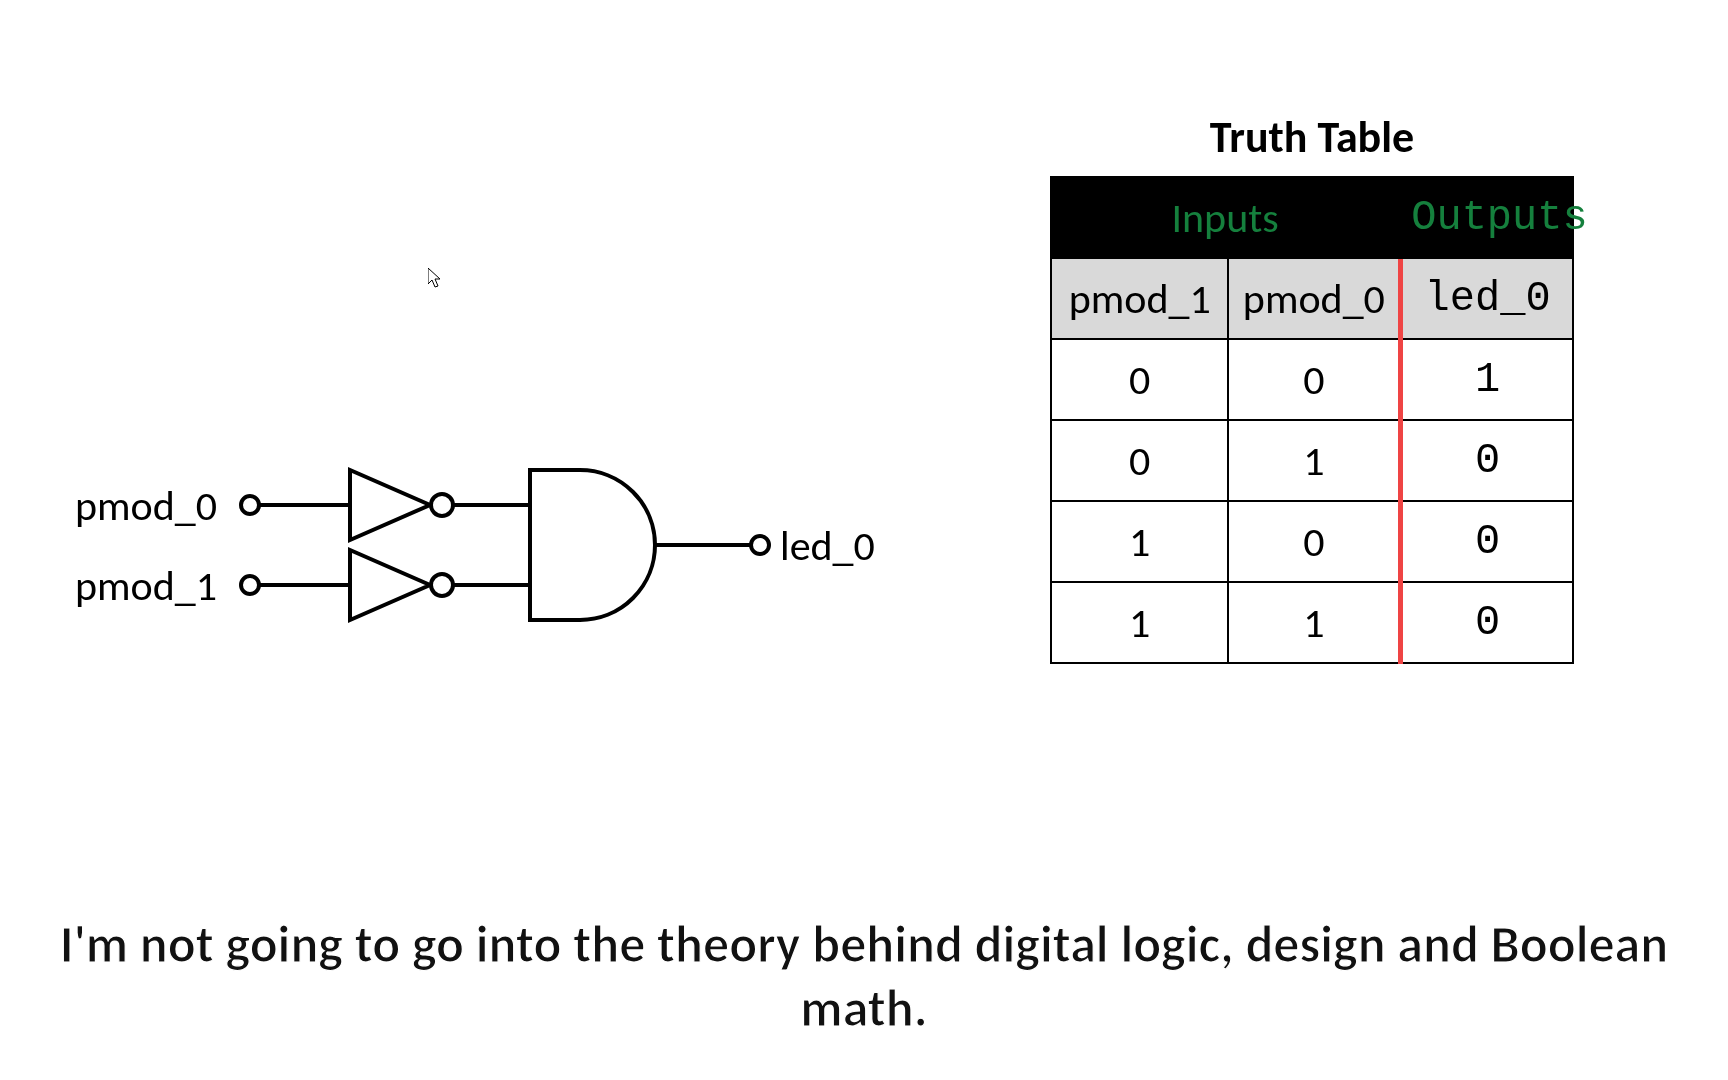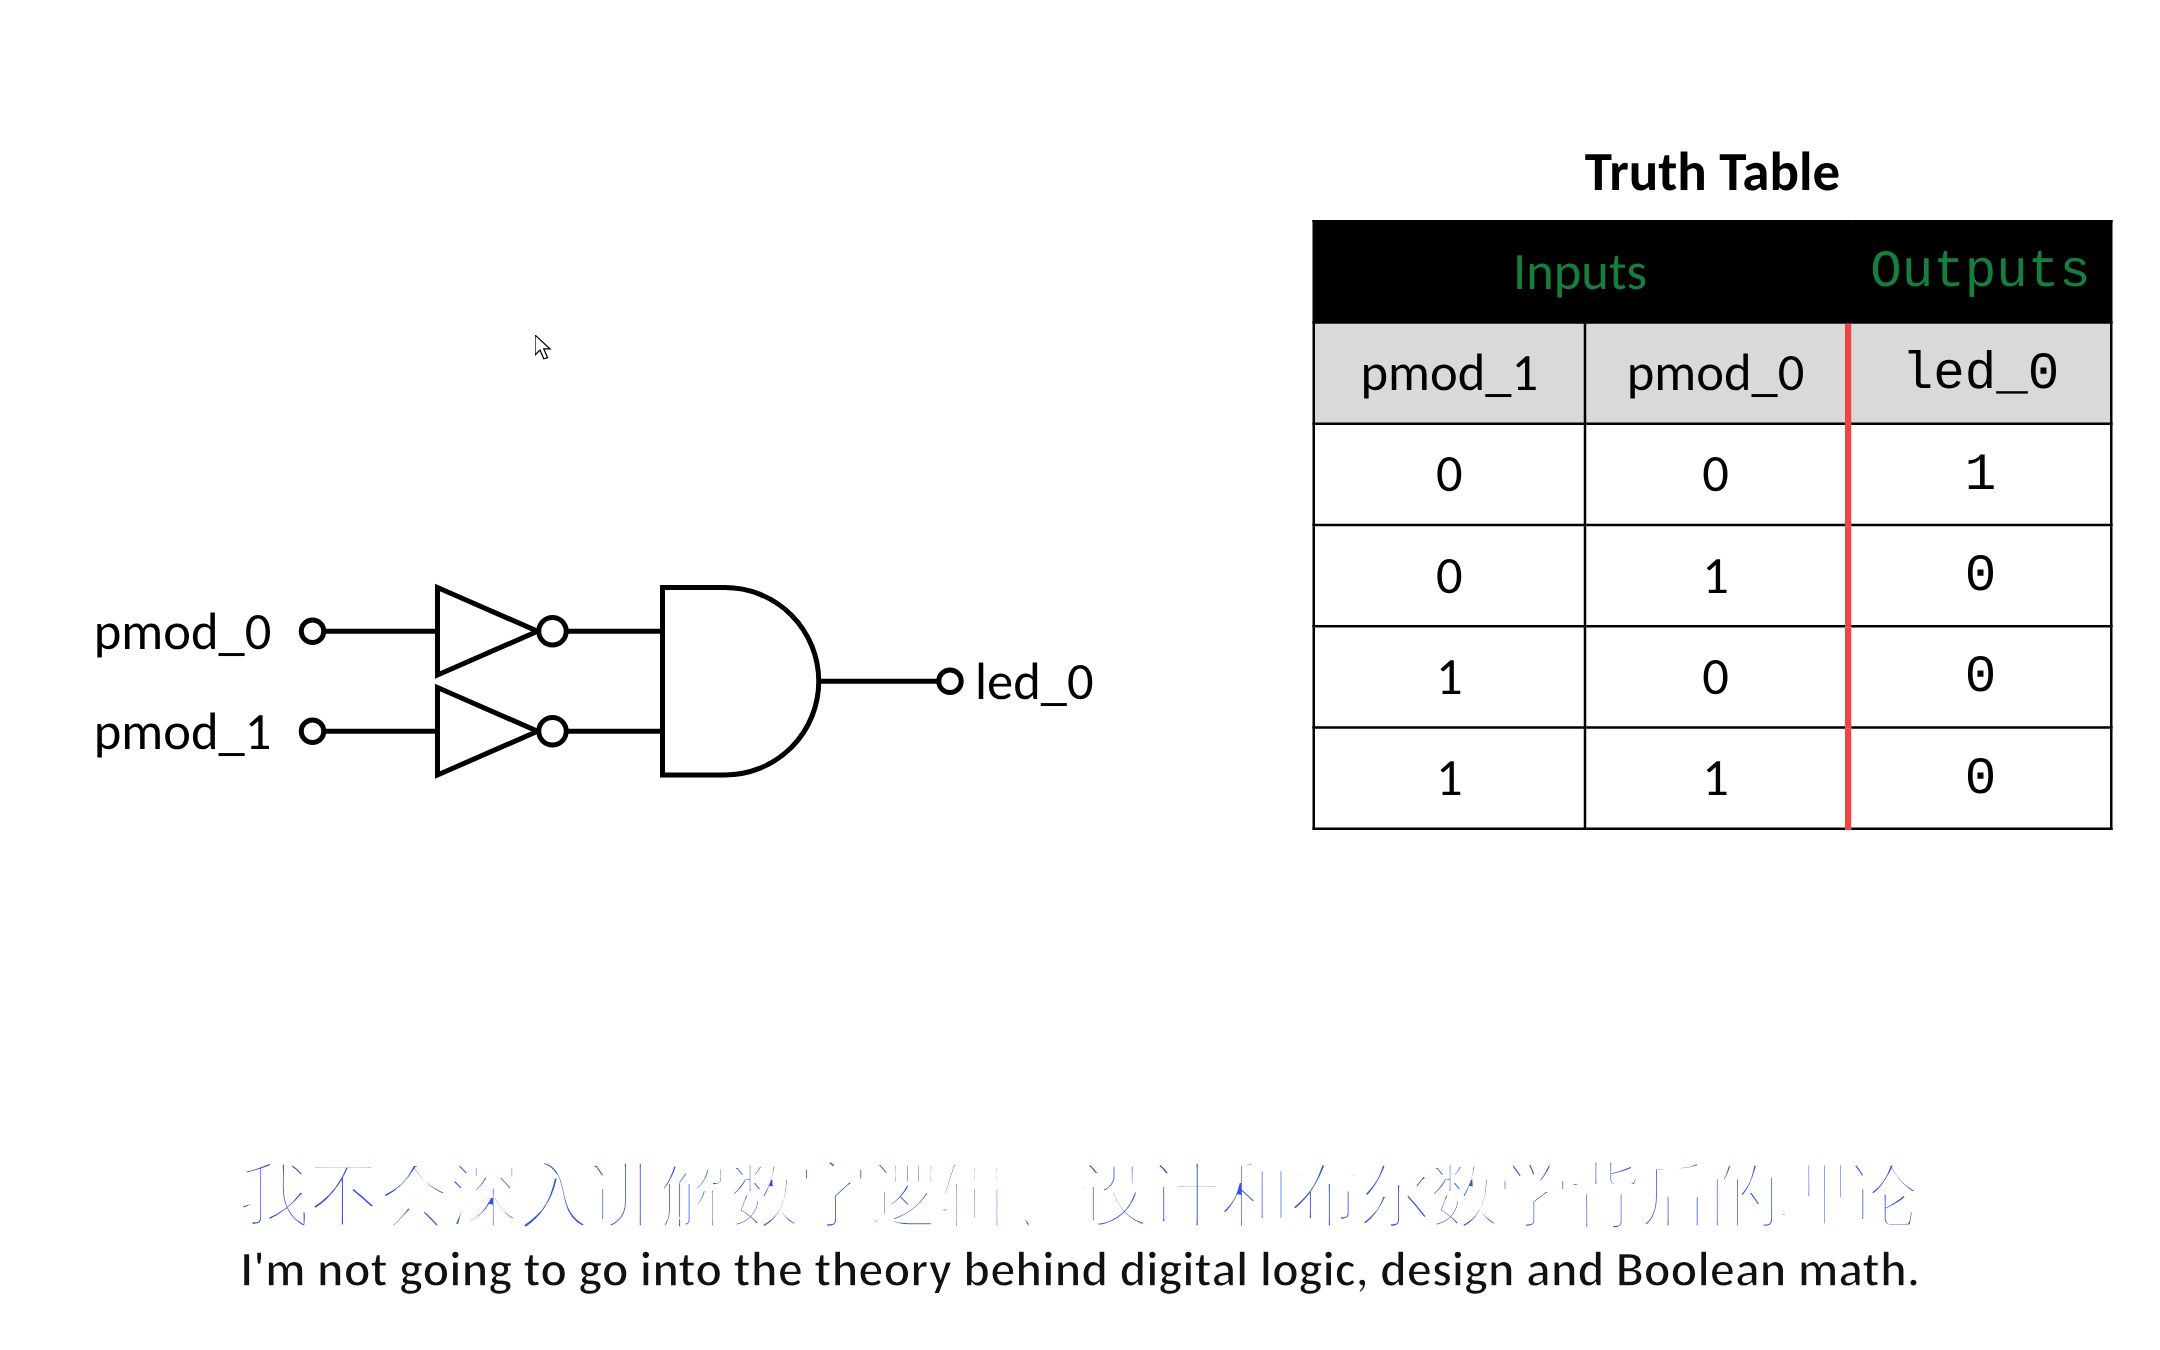--- a/index.html
+++ b/index.html
@@ -20,21 +20,21 @@
   .circuit-label {
     position: absolute;
     font-size: 42px;
     color: #000;
     white-space: nowrap;
   }
   .truth-table-wrap {
     position: absolute;
     left: 1050px;
     top: 110px;
-    width: 640px;
+    width: 524px;
   }
   .tt-title {
     text-align: center;
     font-weight: 700;
     font-size: 44px;
     margin-bottom: 12px;
   }
   table.truth {
     border-collapse: collapse;
     width: 100%;
@@ -72,21 +72,21 @@
   .sub-zh {
     font-size: 56px;
     font-weight: 700;
     color: #3355dd;
     -webkit-text-stroke: 1.5px #ffffff;
     text-shadow:
       -2px -2px 0 #fff, 2px -2px 0 #fff, -2px 2px 0 #fff, 2px 2px 0 #fff;
     line-height: 1.05;
   }
   .sub-en {
-    font-size: 40px;
+    font-size: 52px;
     font-weight: 700;
     color: #111;
     -webkit-text-stroke: 1.2px #ffffff;
     text-shadow:
       -2px -2px 0 #fff, 2px -2px 0 #fff, -2px 2px 0 #fff, 2px 2px 0 #fff;
     margin-top: 4px;
     text-align: center;
   }
   .cursor {
     position: absolute;
@@ -170,15 +170,14 @@
       <tr>
         <td>1</td>
         <td>1</td>
         <td class="io-divider">0</td>
       </tr>
     </tbody>
   </table>
 </div>
 
 <div class="subtitles">
-  <div class="sub-zh">我不会深入讲解数字逻辑、设计和布尔数学背后的理论</div>
   <div class="sub-en">I'm not going to go into the theory behind digital logic, design and Boolean math.</div>
 </div>
 
 </body></html>

